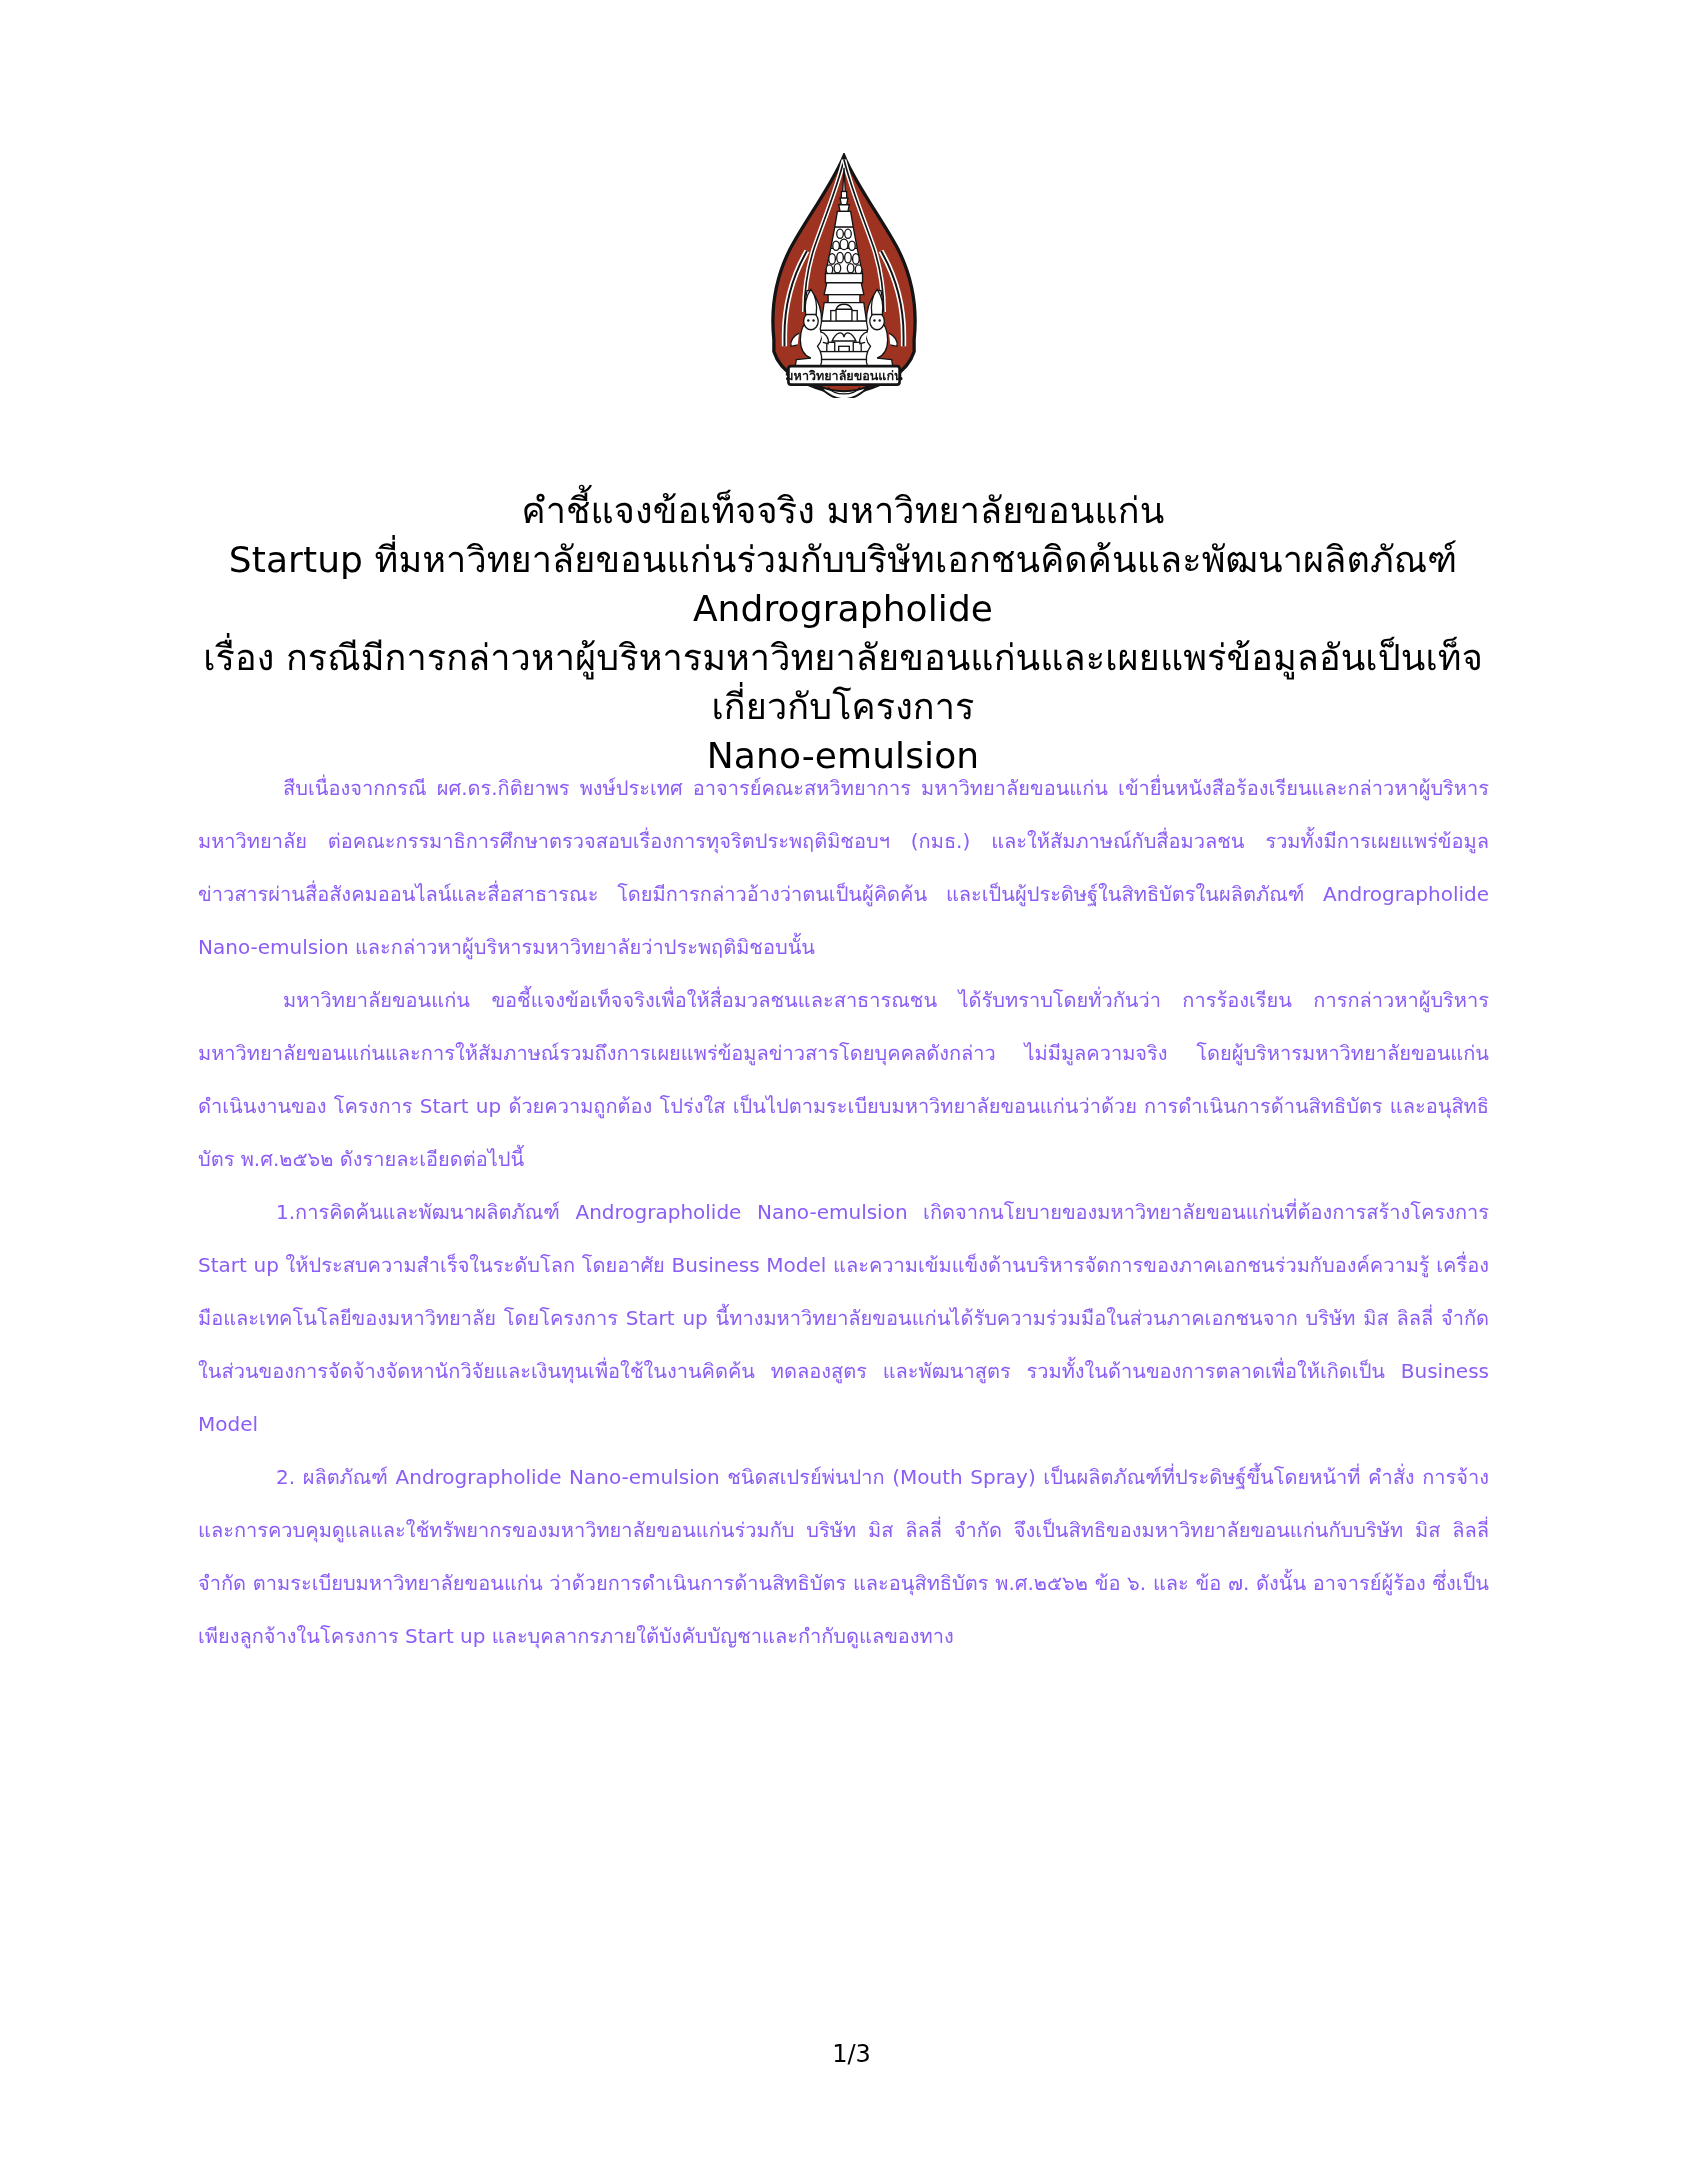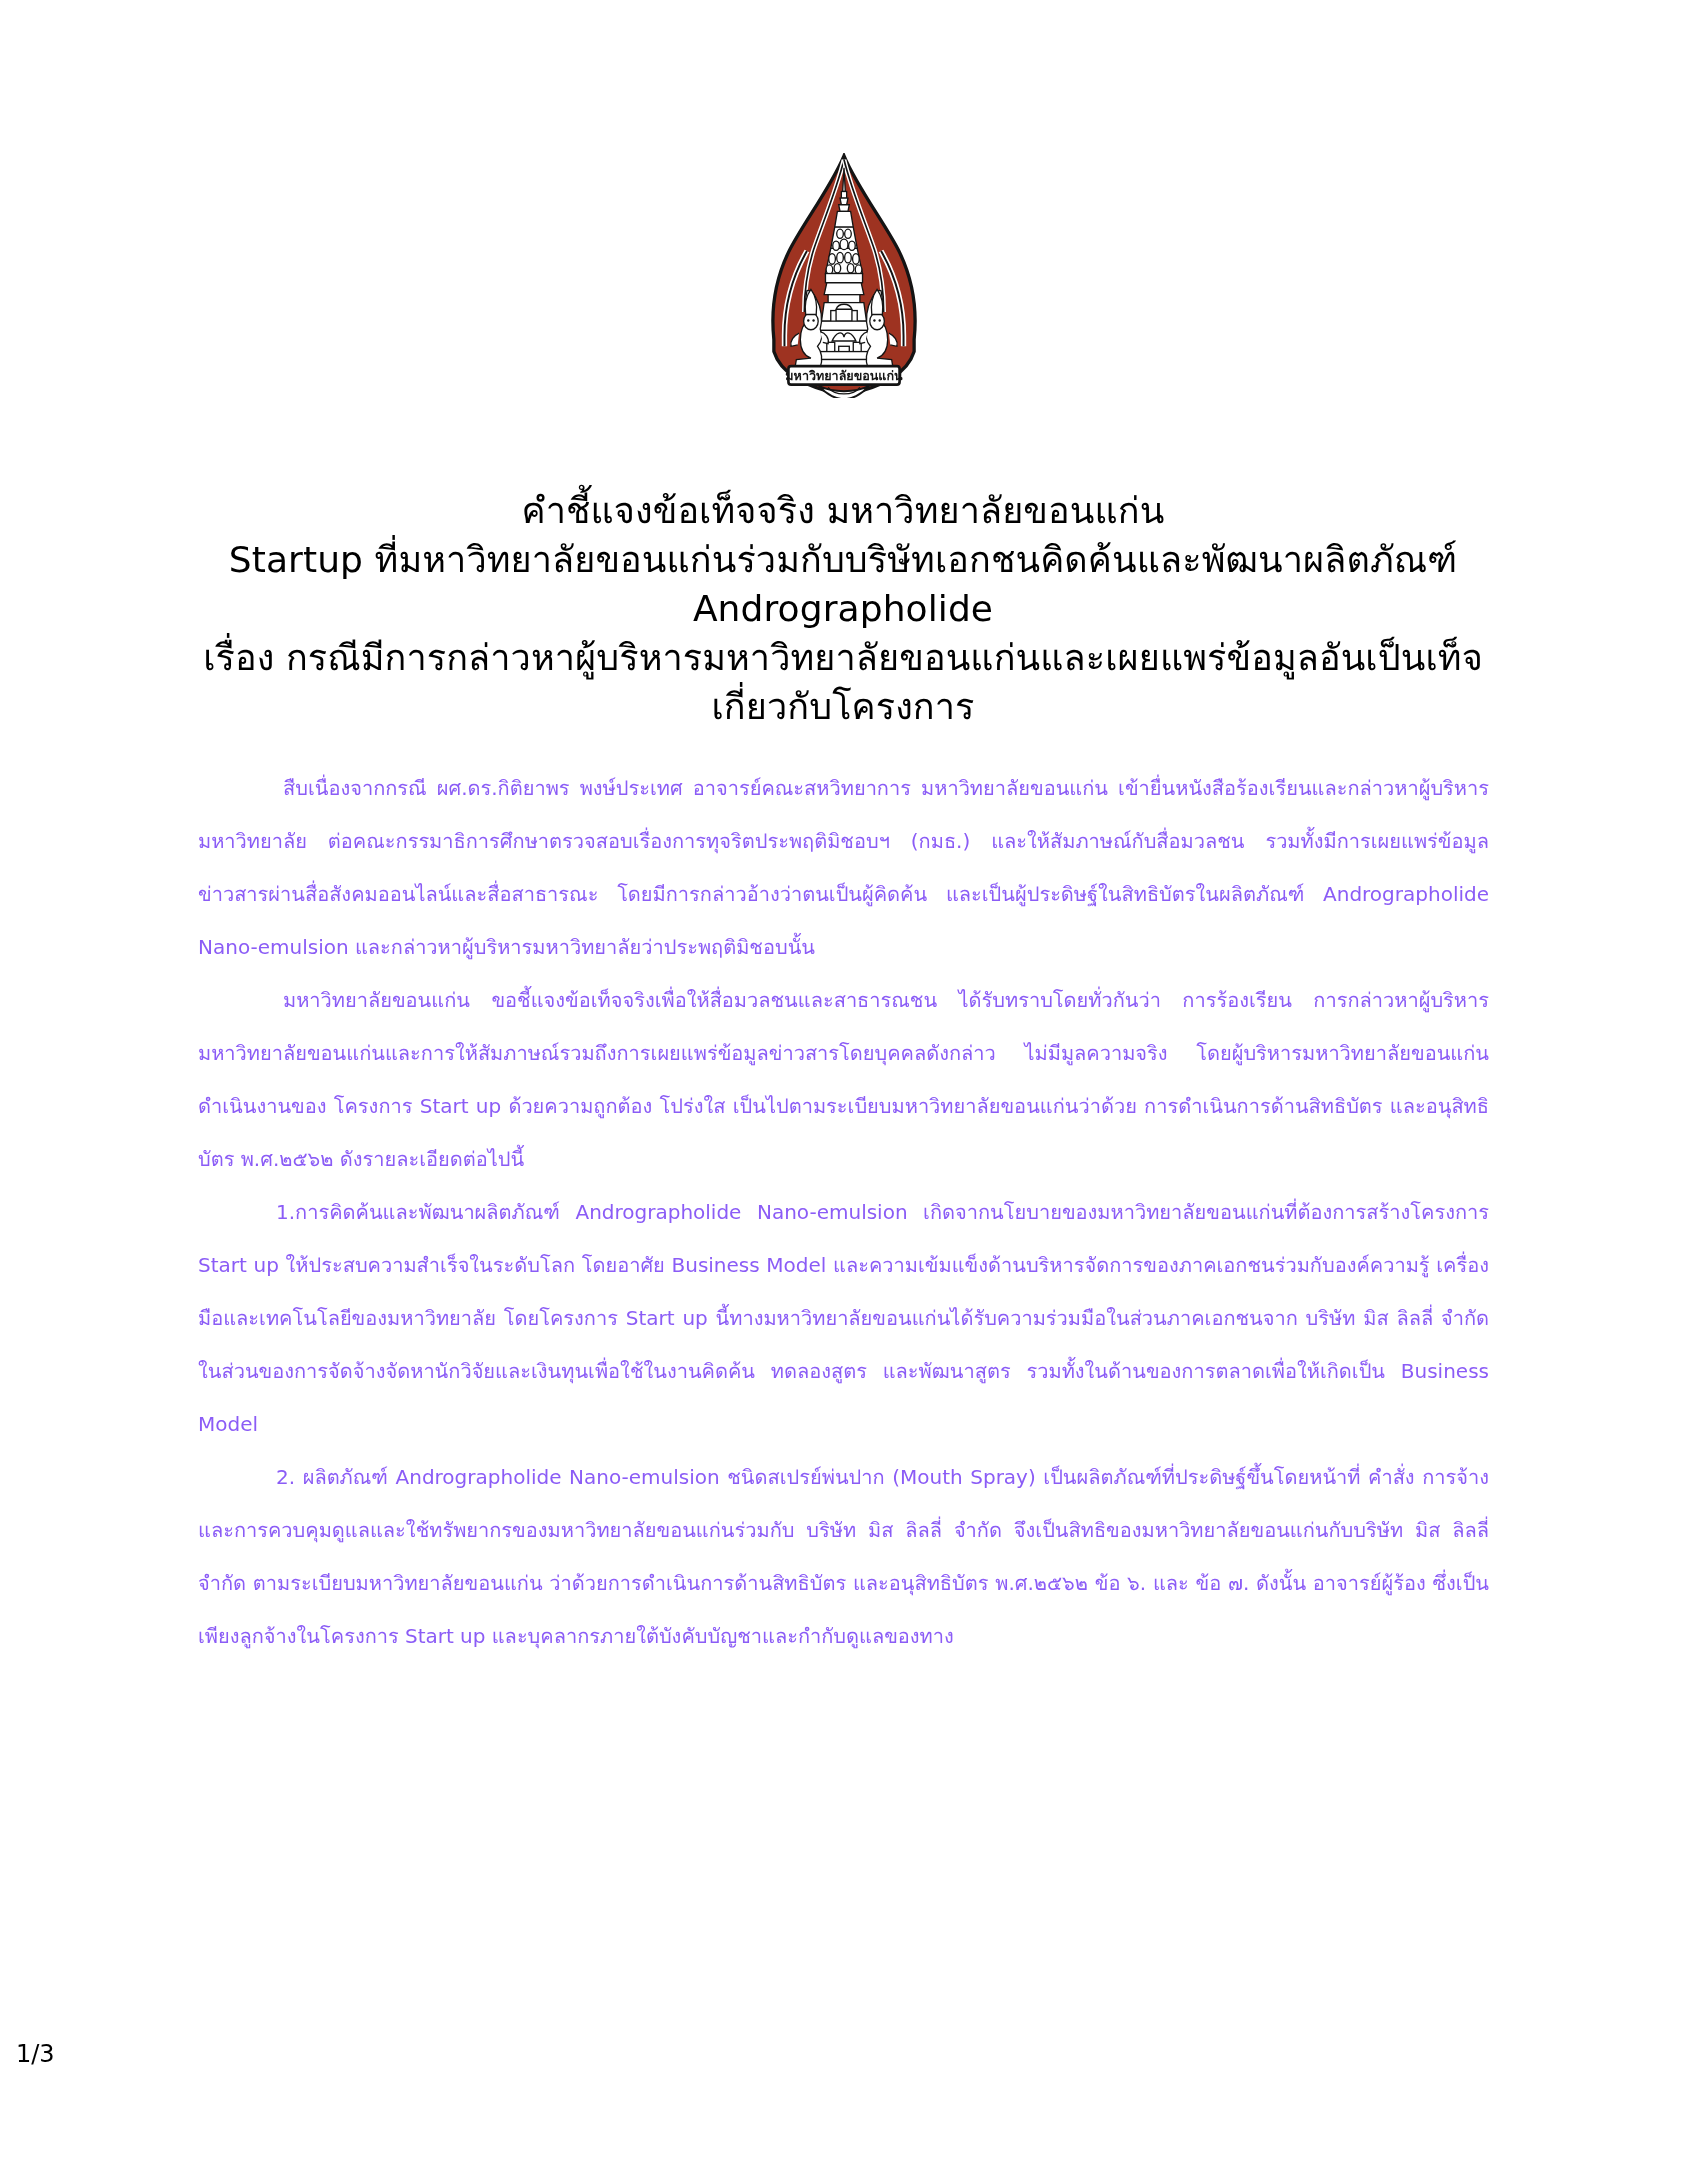--- a/index.html
+++ b/index.html
@@ -73,20 +73,21 @@
   }
   .para.indent { text-indent: 85px; }
   .para.indent-sm { text-indent: 78px; }
 
   
   .footer {
     position: absolute;
     left: 0;
     right: 0;
     top: 2039px;
+    text-align: center;
     font-size: 24px;
     line-height: 30px;
     color: #000000;
     padding-left: 16px;
   }
 </style>
 </head>
 <body>
 
 <div class="page">
@@ -203,20 +204,21 @@
                  C 156 358, 142 360, 130 360 C 118 360, 104 358, 92 352 Z" fill="#ffffff" stroke="#141414" stroke-width="3"></path>
         <path d="M106 354 C 112 362, 122 364, 130 364 C 138 364, 148 362, 154 354" fill="none" stroke="#141414" stroke-width="2"></path>
       </svg>
     </div>
   </div>
 
   <div class="title-block">
     <div class="title-line">คำชี้แจงข้อเท็จจริง มหาวิทยาลัยขอนแก่น</div>
     <div class="title-line wrapline">Startup ที่มหาวิทยาลัยขอนแก่นร่วมกับบริษัทเอกชนคิดค้นและพัฒนาผลิตภัณฑ์ Andrographolide</div>
     <div class="title-line wrapline">เรื่อง กรณีมีการกล่าวหาผู้บริหารมหาวิทยาลัยขอนแก่นและเผยแพร่ข้อมูลอันเป็นเท็จ เกี่ยวกับโครงการ</div>
+    <div class="title-line">Nano-emulsion</div>
   </div>
 
   <div class="body-block">
     <p class="para indent">สืบเนื่องจากกรณี ผศ.ดร.กิติยาพร พงษ์ประเทศ อาจารย์คณะสหวิทยาการ มหาวิทยาลัยขอนแก่น เข้ายื่นหนังสือร้องเรียนและกล่าวหาผู้บริหารมหาวิทยาลัย ต่อคณะกรรมาธิการศึกษาตรวจสอบเรื่องการทุจริตประพฤติมิชอบฯ (กมธ.) และให้สัมภาษณ์กับสื่อมวลชน รวมทั้งมีการเผยแพร่ข้อมูลข่าวสารผ่านสื่อสังคมออนไลน์และสื่อสาธารณะ โดยมีการกล่าวอ้างว่าตนเป็นผู้คิดค้น และเป็นผู้ประดิษฐ์ในสิทธิบัตรในผลิตภัณฑ์ Andrographolide Nano-emulsion และกล่าวหาผู้บริหารมหาวิทยาลัยว่าประพฤติมิชอบนั้น</p>
     <p class="para indent">มหาวิทยาลัยขอนแก่น ขอชี้แจงข้อเท็จจริงเพื่อให้สื่อมวลชนและสาธารณชน ได้รับทราบโดยทั่วกันว่า การร้องเรียน การกล่าวหาผู้บริหารมหาวิทยาลัยขอนแก่นและการให้สัมภาษณ์รวมถึงการเผยแพร่ข้อมูลข่าวสารโดยบุคคลดังกล่าว ไม่มีมูลความจริง โดยผู้บริหารมหาวิทยาลัยขอนแก่นดำเนินงานของ โครงการ Start up ด้วยความถูกต้อง โปร่งใส เป็นไปตามระเบียบมหาวิทยาลัยขอนแก่นว่าด้วย การดำเนินการด้านสิทธิบัตร และอนุสิทธิบัตร พ.ศ.๒๕๖๒ ดังรายละเอียดต่อไปนี้</p>
     <p class="para indent-sm">1.การคิดค้นและพัฒนาผลิตภัณฑ์  Andrographolide Nano-emulsion เกิดจากนโยบายของมหาวิทยาลัยขอนแก่นที่ต้องการสร้างโครงการ  Start up ให้ประสบความสำเร็จในระดับโลก โดยอาศัย Business Model และความเข้มแข็งด้านบริหารจัดการของภาคเอกชนร่วมกับองค์ความรู้ เครื่องมือและเทคโนโลยีของมหาวิทยาลัย โดยโครงการ Start up นี้ทางมหาวิทยาลัยขอนแก่นได้รับความร่วมมือในส่วนภาคเอกชนจาก บริษัท มิส ลิลลี่ จำกัด ในส่วนของการจัดจ้างจัดหานักวิจัยและเงินทุนเพื่อใช้ในงานคิดค้น ทดลองสูตร และพัฒนาสูตร รวมทั้งในด้านของการตลาดเพื่อให้เกิดเป็น Business Model</p>
     <p class="para indent-sm">2. ผลิตภัณฑ์ Andrographolide Nano-emulsion ชนิดสเปรย์พ่นปาก (Mouth Spray) เป็นผลิตภัณฑ์ที่ประดิษฐ์ขึ้นโดยหน้าที่ คำสั่ง การจ้าง และการควบคุมดูแลและใช้ทรัพยากรของมหาวิทยาลัยขอนแก่นร่วมกับ บริษัท มิส ลิลลี่ จำกัด จึงเป็นสิทธิของมหาวิทยาลัยขอนแก่นกับบริษัท มิส ลิลลี่ จำกัด ตามระเบียบมหาวิทยาลัยขอนแก่น ว่าด้วยการดำเนินการด้านสิทธิบัตร และอนุสิทธิบัตร พ.ศ.๒๕๖๒ ข้อ ๖. และ ข้อ ๗. ดังนั้น อาจารย์ผู้ร้อง ซึ่งเป็นเพียงลูกจ้างในโครงการ  Start up และบุคลากรภายใต้บังคับบัญชาและกำกับดูแลของทาง</p>
   </div>
 
   <div class="footer">1/3</div>

